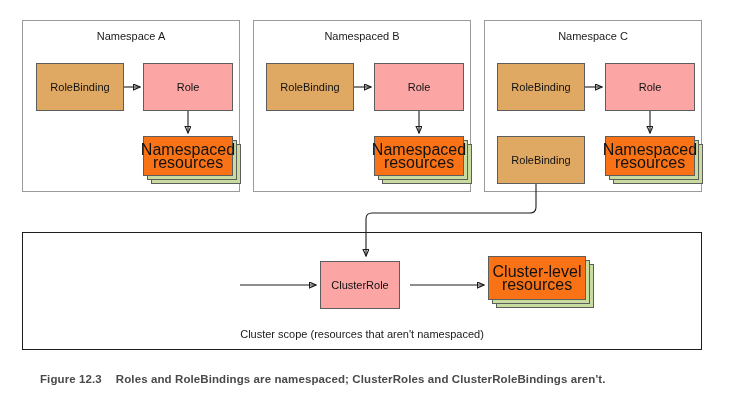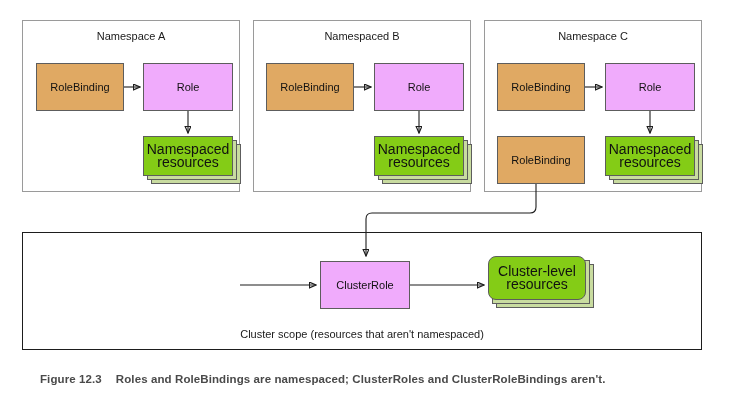--- a/index.html
+++ b/index.html
@@ -63,47 +63,47 @@
     display: flex;
     align-items: center;
     justify-content: center;
     text-align: center;
     font-size: 11px;
     line-height: 13px;
     color: #111111;
     z-index: 3;
   }
   .node.orange { background: #e0a963; }
-  .node.blue   { background: #f0abfc; }
+  .node.blue   { background: #fca5a5; }
 
   
   .stack {
     position: absolute;
     z-index: 2;
   }
   .stack .sheet {
     position: absolute;
     box-sizing: border-box;
     border: 1px solid #5d5d5d;
     background: #c9dca0;
   }
   .stack .sheet.s3 { left: 8px; top: 8px; }
   .stack .sheet.s2 { left: 4px; top: 4px; }
   .stack .front {
     position: absolute;
     left: 0;
     top: 0;
     box-sizing: border-box;
     border: 1px solid #5d5d5d;
-    background: #84cc16;
+    background: #f97316;
     display: flex;
     align-items: center;
-    justify-content: flex-end;
-    text-align: center;
-    font-size: 14px;
+    justify-content: center;
+    text-align: center;
+    font-size: 16px;
     line-height: 13px;
     color: #111111;
     z-index: 3;
   }
 
   
   svg.wires {
     position: absolute;
     left: 0;
     top: 0;
@@ -200,28 +200,28 @@
     <div class="front" style="width:90px; height:40px;">
       <span>Namespaced resources</span>
     </div>
   </div>
 
   <div class="cluster-frame" style="left:22px; top:232px; width:680px; height:118px;">
     <div class="cluster-caption">Cluster scope (resources that aren't namespaced)</div>
   </div>
 
 
-  <div class="node blue" style="left:320px; top:261px; width:90px; height:48px;">
+  <div class="node blue" style="left:320px; top:261px; width:80px; height:48px;">
     <span>ClusterRole</span>
   </div>
 
   <div class="stack" style="left:488px; top:256px; width:108px; height:54px;">
     <div class="sheet s3" style="width:98px; height:44px;"></div>
     <div class="sheet s2" style="width:98px; height:44px;"></div>
-    <div class="front" style="width:98px; height:44px;border-radius:8px;">
+    <div class="front" style="width:98px; height:44px;">
       <span>Cluster-level resources</span>
     </div>
   </div>
 
   <svg class="wires" viewBox="0 0 729 415">
     <defs>
       <marker id="arrow" markerWidth="7" markerHeight="7" refX="6" refY="3" orient="auto" markerUnits="strokeWidth">
         <path d="M0,0.4 L6,3 L0,5.6 z" fill="#1d1d1d" stroke="none"></path>
       </marker>
     </defs>

